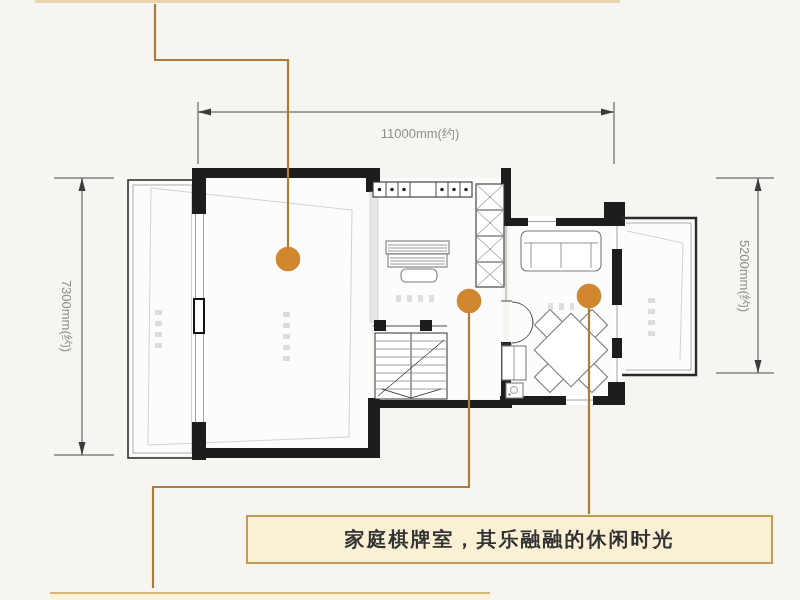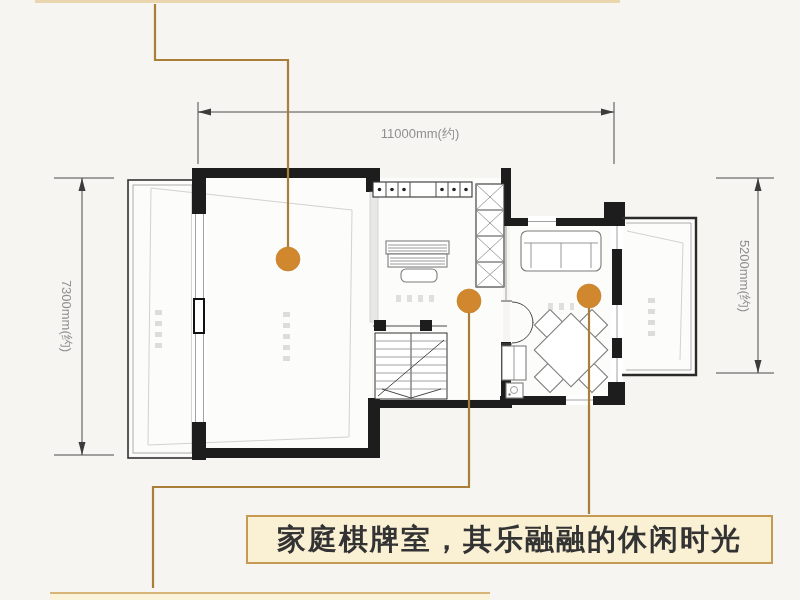--- a/index.html
+++ b/index.html
@@ -37,21 +37,21 @@
   .callout{stroke:var(--accent-line);stroke-width:2.2;fill:none}
   .dot{fill:var(--accent);stroke:#bd7a24;stroke-width:.6}
 
   .cutoff-top{position:absolute;left:35px;top:0;width:585px;height:3px;background:var(--cutoff-line)}
   .cutoff-bottom{position:absolute;left:50px;top:592px;width:440px;height:8px;
     background:var(--cutoff-bg);border-top:2px solid var(--cutoff-border)}
 
   .caption{position:absolute;left:246px;top:515px;width:527px;height:49px;
     background:var(--caption-bg);border:2px solid var(--caption-border);
     display:flex;align-items:center;justify-content:center;
-    font-size:29px;font-weight:700;letter-spacing:2px;color:var(--caption-text);
+    font-size:20px;font-weight:700;letter-spacing:2px;color:var(--caption-text);
     font-family:"Liberation Sans",sans-serif;white-space:nowrap}
 
   .vlabel{position:absolute;width:7px;opacity:.55;
     background:repeating-linear-gradient(to bottom,#c2c2c2 0 5px,transparent 5px 11px)}
   .hlabel{position:absolute;height:7px;opacity:.5;
     background:repeating-linear-gradient(to right,#c2c2c2 0 5px,transparent 5px 11px)}
 </style>
 </head>
 <body>
 

